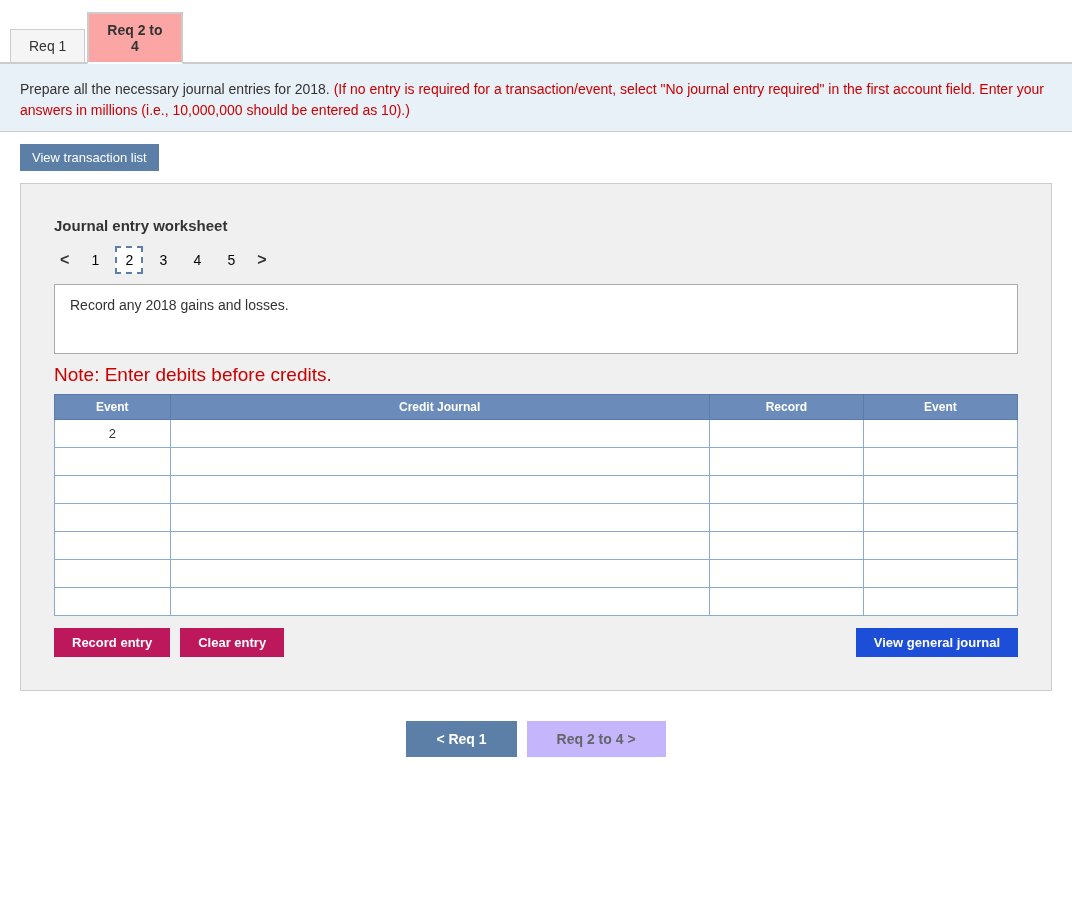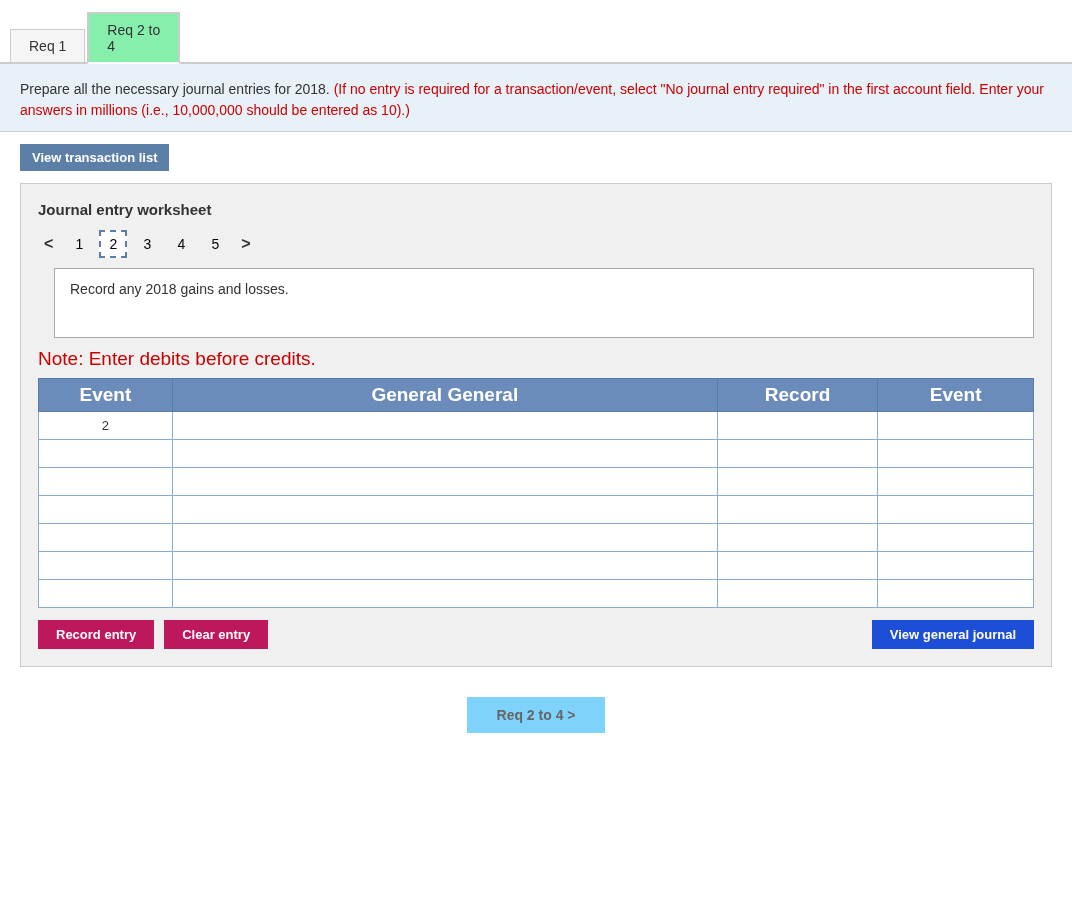--- a/index.html
+++ b/index.html
@@ -22,26 +22,27 @@
     .tab {
       padding: 8px 18px;
       border: 1px solid #ccc;
       border-bottom: none;
       background: #f5f5f5;
       cursor: pointer;
       font-size: 14px;
       margin-right: 2px;
     }
     .tab.active {
-      background: #86efac;
+      background: #fca5a5;
       border: 2px solid #ccc;
       border-bottom: 2px solid #fff;
-      font-weight: normal;
+      font-weight: bold;
       position: relative;
       bottom: -2px;
+      text-align: center;
     }
 
     
     .instructions {
       background: #e8f0f8;
       padding: 15px 22px 10px 20px;
       border-bottom: 1px solid #ccc;
       line-height: 1.5;
     }
     .instructions p {
@@ -69,29 +70,29 @@
     
     .view-transaction-btn {
       display: inline-block;
       background: #5b7fa6;
       color: #fff;
       padding: 6px 12px;
       margin: 12px 20px;
       font-size: 13px;
       cursor: pointer;
       border: none;
-      font-weight: bold;
+      font-weight: normal;
     }
 
     
     .worksheet-container {
       margin: 0 20px 20px 20px;
       border: 1px solid #ccc;
       background: #f0f0f0;
-      padding: 17px;
+      padding: 33px;
     }
 
     .worksheet-title {
       font-weight: bold;
       font-size: 15px;
       margin-bottom: 12px;
     }
 
     
     .entry-nav {
@@ -126,21 +127,20 @@
     }
 
     
     .description-box {
       background: #fff;
       border: 1px solid #aaa;
       padding: 12px 15px;
       margin-bottom: 10px;
       min-height: 70px;
       font-size: 14px;
-      margin-left: 16px;
     }
 
     
     .note {
       color: #cc0000;
       font-size: 19px;
       margin-bottom: 8px;
     }
 
     
@@ -148,21 +148,21 @@
       width: 100%;
       border-collapse: collapse;
       background: #fff;
       margin-bottom: 12px;
     }
     .journal-table th {
       background: #6b8cba;
       color: #fff;
       text-align: center;
       padding: 5px 8px;
-      font-size: 19px;
+      font-size: 12px;
       border: 1px solid #5a7aa8;
     }
     .journal-table th.general-journal {
       text-align: center;
     }
     .journal-table td {
       border: 1px solid #8aabcf;
       padding: 4px 6px;
       height: 28px;
       font-size: 13px;
@@ -229,21 +229,21 @@
       font-size: 14px;
       font-weight: bold;
       cursor: pointer;
       border: none;
     }
     .bottom-btn.active {
       background: #5b7fa6;
       color: #fff;
     }
     .bottom-btn.inactive {
-      background: #7dd3fc;
+      background: #c4b5fd;
       color: #666;
       cursor: default;
       text-align: center;
     }
   </style>
 </head>
 <body>
 
 
 
@@ -279,21 +279,21 @@
   </div>
 
   <div class="description-box">Record any 2018 gains and losses.</div>
 
   <div class="note">Note: Enter debits before credits.</div>
 
   <table class="journal-table">
     <thead>
       <tr>
         <th>Event</th>
-        <th class="general-journal">General General</th>
+        <th class="general-journal">Credit Journal</th>
         <th>Record</th>
         <th>Event</th>
       </tr>
     </thead>
     <tbody>
       <tr>
         <td class="event-cell">2</td>
         <td class="journal-cell"><input type="text" style=""></td>
         <td class="debit-cell"><input type="text" style=""></td>
         <td class="credit-cell"><input type="text" style=""></td>
@@ -339,17 +339,18 @@
 
   <div class="action-buttons">
     <button class="btn-primary">Record entry</button>
     <button class="btn-primary">Clear entry</button>
     <button class="btn-view-journal">View general journal</button>
   </div>
 </div>
 
 
 <div class="bottom-nav">
+  <button class="bottom-btn active">&lt; Req 1</button>
   <button class="bottom-btn inactive">Req 2 to 4 &gt;</button>
 </div>
 
 
 
 
 </body></html>

